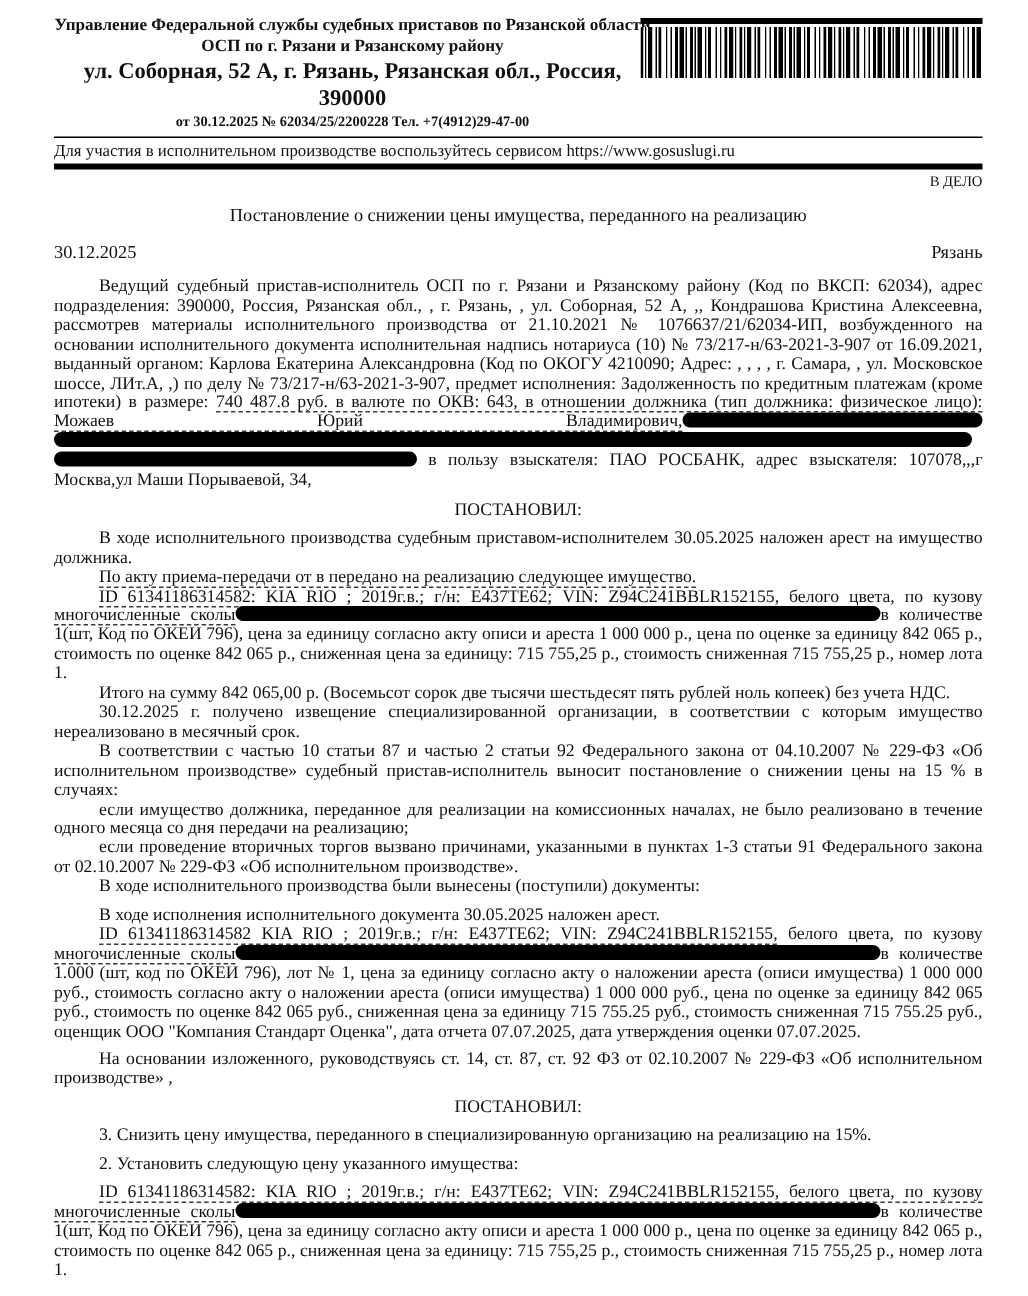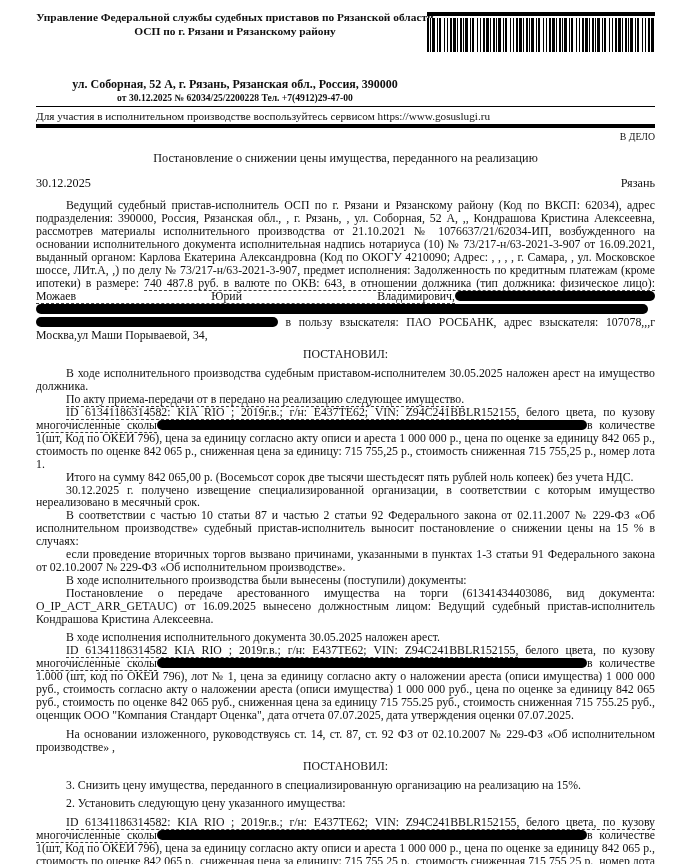--- a/index.html
+++ b/index.html
@@ -4,21 +4,21 @@
 <style>
   html,body{margin:0;padding:0;background:#e8e8e8;}
   .page{width:685px;height:864px;background:#fff;box-sizing:border-box;
         padding:10px 30px 6px 36px;position:relative;overflow:hidden;
         font-family:"Liberation Serif","DejaVu Serif",serif;color:#101010;}
   
   .hdr{position:relative;min-height:52px;}
   .hdr-left{width:398px;text-align:center;font-weight:bold;}
   .org1{font-size:11.4px;line-height:1.25;}
   .org2{font-size:11.4px;line-height:1.25;}
-  .org3{font-size:12px;line-height:1.25;margin-top:38px;}
+  .org3{font-size:15px;line-height:1.25;}
   .org4{font-size:9.6px;line-height:1.25;}
   .barcode{position:absolute;top:2px;right:0;width:228px;}
   .bc-top{height:4px;background:#000;margin-bottom:2px;}
   .bc-bars{display:flex;height:34px;overflow:hidden;}
   .bc-bars div{flex:0 0 auto;height:100%;}
   .bc-digits{font-family:"DejaVu Sans Mono","Liberation Mono",monospace;font-weight:bold;
              font-size:10px;text-align:center;letter-spacing:2px;white-space:nowrap;}
   .rule{border-bottom:1px solid #000;margin-top:3px;}
   .notice{font-weight:normal;font-size:11.2px;padding:3px 0 2px;}
   .thick{border-bottom:3px solid #000;}
@@ -205,24 +205,24 @@
   </div>
 
   <div class="docbody">
       <div class="p"><span class="tr">Ведущий судебный пристав-исполнитель ОСП по г. Рязани и Рязанскому району (Код по ВКСП: 62034), адрес подразделения: 390000, Россия, Рязанская обл., , г. Рязань, , ул. Соборная, 52 А, ,, Кондрашова Кристина Алексеевна, рассмотрев материалы исполнительного производства от 21.10.2021 № 1076637/21/62034-ИП, возбужденного на основании исполнительного документа исполнительная надпись нотариуса (10) № 73/217-н/63-2021-3-907 от 16.09.2021, выданный органом: Карлова Екатерина Александровна (Код по ОКОГУ 4210090; Адрес: , , , , г. Самара, , ул. Московское шоссе, ЛИт.А, ,) по делу № 73/217-н/63-2021-3-907, предмет исполнения: Задолженность по кредитным платежам (кроме ипотеки) в размере: </span><span class="du">740 487.8 руб. в валюте по ОКВ: 643, в отношении должника (тип должника: физическое лицо): Можаев Юрий Владимирович,</span><span class="bar" style="width: 200px;"></span><span class="bar" style="width: 612px;"></span><span class="bar" style="width: 242px;"></span><span class="tr"> в пользу взыскателя: ПАО РОСБАНК, адрес взыскателя: 107078,,,г Москва,ул Маши Порываевой, 34,</span></div>
       <div class="h">ПОСТАНОВИЛ:</div>
       <div class="p"><span class="tr">В ходе исполнительного производства судебным приставом-исполнителем 30.05.2025 наложен арест на имущество должника.</span></div>
       <div class="p"><span class="du">По акту приема-передачи от в передано на реализацию следующее имущество.</span></div>
       <div class="p"><span class="du">ID 61341186314582: KIA RIO ; 2019г.в.; г/н: Е437ТЕ62; VIN: Z94C241BBLR152155,</span><span class="tr"> белого цвета, по кузову </span><span class="du">многочисленные сколы</span><span class="bar" style="width: 430px;"></span><span class="tr">в количестве 1(шт, Код по ОКЕИ 796), цена за единицу согласно акту описи и ареста 1 000 000 р., цена по оценке за единицу 842 065 р., стоимость по оценке 842 065 р., сниженная цена за единицу: 715 755,25 р., стоимость сниженная 715 755,25 р., номер лота 1.</span></div>
       <div class="p"><span class="tr">Итого на сумму 842 065,00 р. (Восемьсот сорок две тысячи шестьдесят пять рублей ноль копеек) без учета НДС.</span></div>
       <div class="p"><span class="tr">30.12.2025 г. получено извещение специализированной организации, в соответствии с которым имущество нереализовано в месячный срок.</span></div>
-      <div class="p"><span class="tr">В соответствии с частью 10 статьи 87 и частью 2 статьи 92 Федерального закона от 02.11.2007 № 229-ФЗ «Об исполнительном производстве» судебный пристав-исполнитель выносит постановление о снижении цены на 15 % в случаях:</span></div>
+      <div class="p"><span class="tr">В соответствии с частью 10 статьи 87 и частью 2 статьи 92 Федерального закона от 04.10.2007 № 229-ФЗ «Об исполнительном производстве» судебный пристав-исполнитель выносит постановление о снижении цены на 15 % в случаях:</span></div>
+      <div class="p"><span class="tr">если имущество должника, переданное для реализации на комиссионных началах, не было реализовано в течение одного месяца со дня передачи на реализацию;</span></div>
       <div class="p"><span class="tr">если проведение вторичных торгов вызвано причинами, указанными в пунктах 1-3 статьи 91 Федерального закона от 02.10.2007 № 229-ФЗ «Об исполнительном производстве».</span></div>
       <div class="p"><span class="tr">В ходе исполнительного производства были вынесены (поступили) документы:</span></div>
-      <div class="p"><span class="tr">Постановление о передаче арестованного имущества на торги (61341434403086, вид документа: O_IP_ACT_ARR_GETAUC) от 16.09.2025 вынесено должностным лицом: Ведущий судебный пристав-исполнитель Кондрашова Кристина Алексеевна.</span></div>
       <div class="p sp"><span class="tr">В ходе исполнения исполнительного документа 30.05.2025 наложен арест.</span></div>
       <div class="p"><span class="du">ID 61341186314582 KIA RIO ; 2019г.в.; г/н: Е437ТЕ62; VIN: Z94C241BBLR152155,</span><span class="tr"> белого цвета, по кузову </span><span class="du">многочисленные сколы</span><span class="bar" style="width: 430px;"></span><span class="tr">в количестве 1.000 (шт, код по ОКЕИ 796), лот № 1, цена за единицу согласно акту о наложении ареста (описи имущества) 1 000 000 руб., стоимость согласно акту о наложении ареста (описи имущества) 1 000 000 руб., цена по оценке за единицу 842 065 руб., стоимость по оценке 842 065 руб., сниженная цена за единицу 715 755.25 руб., стоимость сниженная 715 755.25 руб., оценщик ООО "Компания Стандарт Оценка", дата отчета 07.07.2025, дата утверждения оценки 07.07.2025.</span></div>
       <div class="p sp"><span class="tr">На основании изложенного, руководствуясь ст. 14, ст. 87, ст. 92 ФЗ от 02.10.2007 № 229-ФЗ «Об исполнительном производстве» ,</span></div>
       <div class="h sp">ПОСТАНОВИЛ:</div>
       <div class="p sp"><span class="tr">3. Снизить цену имущества, переданного в специализированную организацию на реализацию на 15%.</span></div>
       <div class="p sp"><span class="tr">2. Установить следующую цену указанного имущества:</span></div>
       <div class="p sp"><span class="du">ID 61341186314582: KIA RIO ; 2019г.в.; г/н: Е437ТЕ62; VIN: Z94C241BBLR152155, белого цвета, по кузову многочисленные сколы</span><span class="bar" style="width: 430px;"></span><span class="tr">в количестве 1(шт, Код по ОКЕИ 796), цена за единицу согласно акту описи и ареста 1 000 000 р., цена по оценке за единицу 842 065 р., стоимость по оценке 842 065 р., сниженная цена за единицу: 715 755,25 р., стоимость сниженная 715 755,25 р., номер лота 1.</span></div>
     </div>
 
 </div>

